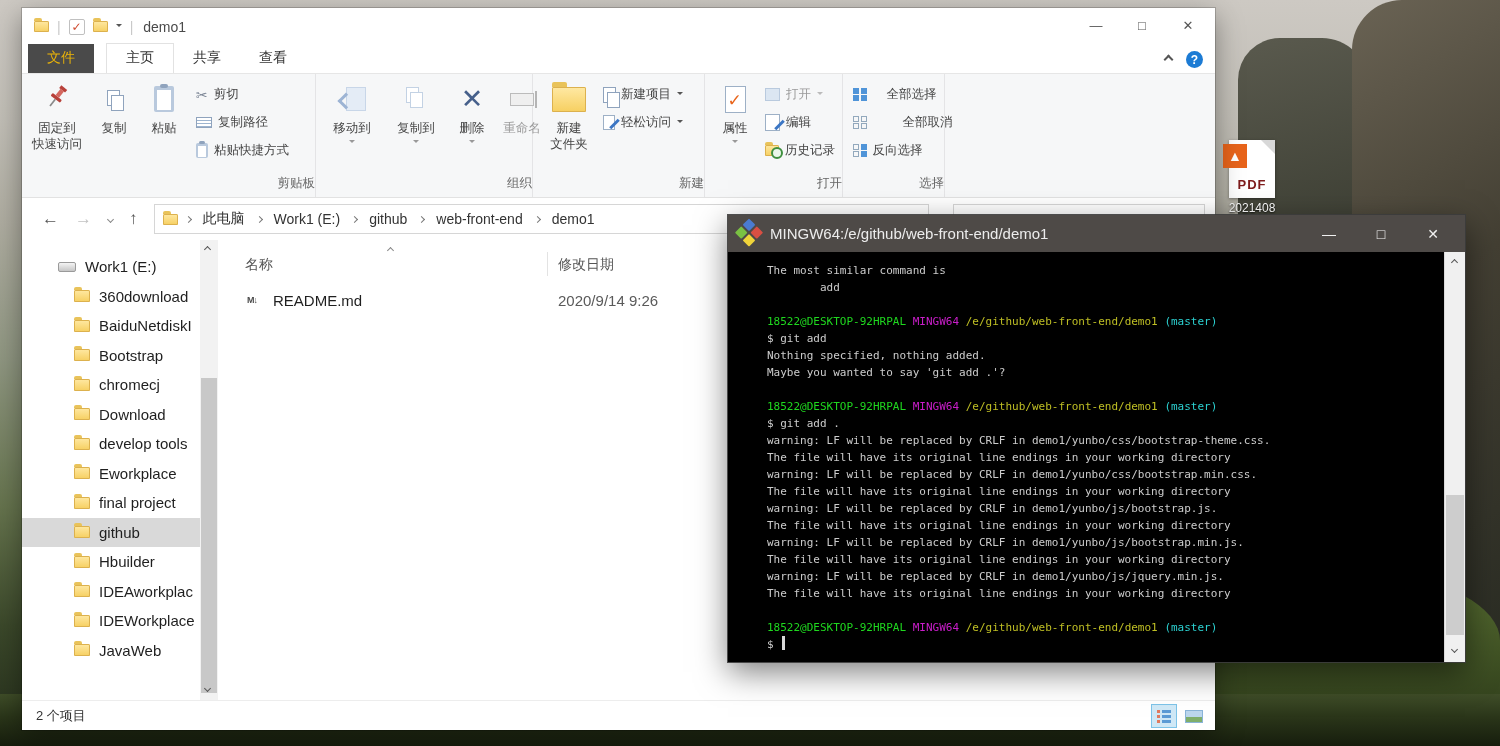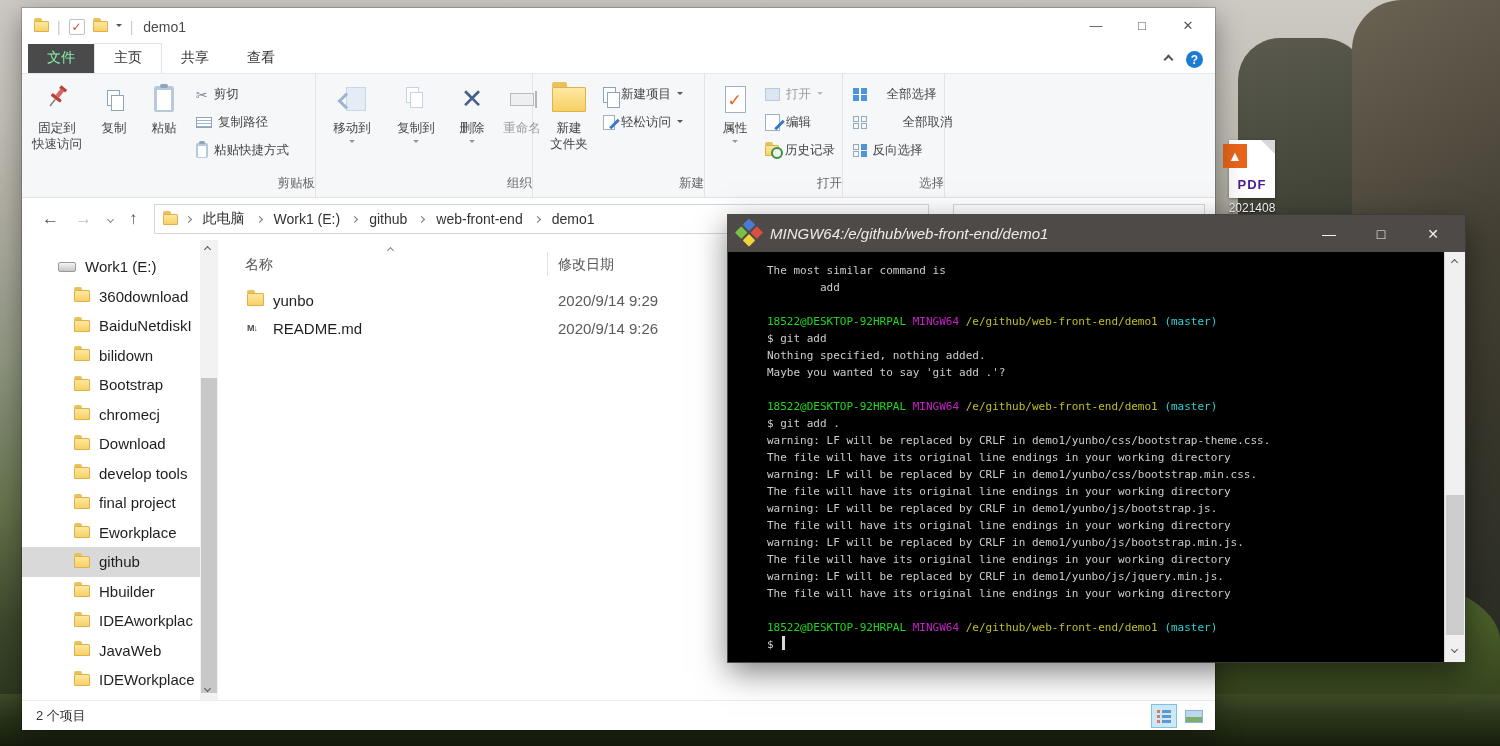--- a/index.html
+++ b/index.html
@@ -40,21 +40,21 @@
   .ex-titlebar { position:relative; height:37px; display:flex; align-items:center; padding-left:12px; gap:8px; }
   .qat-sep { color:#c9c9c9; font-size:14px; }
   .qat-check { display:inline-flex; align-items:center; justify-content:center; width:16px; height:16px;
                border:1px solid #c0c0c0; border-radius:2px; color:#cf4a2e; font-size:12px; font-weight:bold; background:#fff; }
   .ex-title { font-size:14px; color:#4a4a4a; margin-left:2px; }
   .ex-controls { position:absolute; right:4px; top:2px; display:flex; }
   .winbtn { width:46px; height:30px; display:flex; align-items:center; justify-content:center;
             font-size:13px; color:#555; }
   .ex-tabs { position:relative; height:28px; display:flex; align-items:flex-end; padding-left:6px; }
   .tab { padding:5px 19px 6px; font-size:14px; color:#333; }
-  .tab.file { background:#4a4a4a; color:#86efac; margin-right:0; }
+  .tab.file { background:#4a4a4a; color:#eab308; margin-right:12px; }
   .tab.active { background:#fff; border:1px solid #e2e2e2; border-bottom:none; position:relative; z-index:2; }
   .tabs-right { position:absolute; right:12px; bottom:5px; display:flex; align-items:center; gap:14px; }
   .help-circle { width:17px; height:17px; border-radius:50%; background:#1c7bd4; color:#fff; font-size:12px;
                  font-weight:bold; display:flex; align-items:center; justify-content:center; }
 
   .ex-ribbon { position:relative; height:125px; background:#f6f7f8; border-top:1px solid #e6e6e6; border-bottom:1px solid #e2e2e2; }
   .rgroup { position:absolute; top:0; bottom:0; border-right:1px solid #e4e4e6; }
   .glabel { position:absolute; bottom:5px; left:0; width:100%; text-align:right; font-size:12.5px; color:#666; }
   .bigbtn { position:absolute; top:7px; text-align:center; font-size:12.5px; color:#444; line-height:1.3; }
   .bigbtn .bicon { height:36px; display:flex; align-items:center; justify-content:center; margin-bottom:3px; }
@@ -134,28 +134,28 @@
           background:linear-gradient(90deg,#e07a5f 0 3px,transparent 3px 5px,#5b9bd5 5px 100%); }
   .vt { width:18px; height:13px; border:1px solid #8ab4d8; background:linear-gradient(180deg,#bcd7ee 0 55%,#7fae6b 55% 100%); }
 
   
   .pdficon { position:absolute; left:1222px; top:140px; width:60px; z-index:5; text-align:center; }
   .pdf-page { position:relative; width:46px; height:58px; margin:0 auto; background:#fff; box-shadow:0 1px 3px rgba(0,0,0,.4); }
   .pdf-page::after { content:""; position:absolute; right:0; top:0; border:7px solid #d8d8d8;
       border-left-color:transparent; border-bottom-color:transparent; }
   .pdf-badge { position:absolute; left:-6px; top:4px; width:24px; height:24px; background:#e8641b; color:#fff;
       font-size:14px; display:flex; align-items:center; justify-content:center; }
-  .pdf-word { position:absolute; left:0; right:0; bottom:6px; color:#4c1d95; font-weight:bold; font-size:13px; letter-spacing:1px; }
+  .pdf-word { position:absolute; left:0; right:0; bottom:6px; color:#7f1d1d; font-weight:bold; font-size:13px; letter-spacing:1px; }
   .pdf-label { margin-top:3px; font-size:12px; color:#fff; text-shadow:0 1px 2px rgba(0,0,0,.8); }
 
   
   .terminal { position:absolute; left:728px; top:215px; width:737px; height:447px; background:#000; z-index:30;
               box-shadow:0 0 0 1px rgba(60,60,60,.9), 0 10px 30px rgba(0,0,0,.5); }
   .t-titlebar { position:relative; height:37px; background:#4e4a47; display:flex; align-items:center; padding-left:10px; }
-  .t-title { color:#ececec; font-size:15px; margin-left:10px;font-style:italic; }
+  .t-title { color:#ececec; font-size:15px; margin-left:10px; }
   .t-controls { position:absolute; right:6px; top:0; height:100%; display:flex; }
   .t-btn { width:52px; height:100%; display:flex; align-items:center; justify-content:center; color:#f0f0f0; font-size:14px; }
   .git-ico { position:relative; width:22px; height:22px; transform:rotate(45deg); display:grid;
              grid-template-columns:9px 9px; grid-template-rows:9px 9px; gap:2px; }
   .git-ico i { display:block; border-radius:1px; }
   .git-ico i:nth-child(1){ background:#4a7bd0; } .git-ico i:nth-child(2){ background:#d94f43; }
   .git-ico i:nth-child(3){ background:#7ac143; } .git-ico i:nth-child(4){ background:#f0d43a; }
   .t-body { position:absolute; top:37px; left:0; right:21px; bottom:0; overflow:hidden;
             padding:10px 0 6px 7px; font-family:"DejaVu Sans Mono",monospace; font-size:11px; line-height:17px;
             white-space:pre; color:#cccccc;margin-left:32px; }
@@ -392,89 +392,80 @@
         <div class="sb-row">
           <span class="fold" style="width: 16px; height: 12px;"></span>
           <span class="sb-label">360download</span>
         </div>
         <div class="sb-row">
           <span class="fold" style="width: 16px; height: 12px;"></span>
           <span class="sb-label">BaiduNetdiskI</span>
         </div>
         <div class="sb-row">
           <span class="fold" style="width: 16px; height: 12px;"></span>
-          <span class="sb-label">bilidown</span>
-        </div>
-        <div class="sb-row">
-          <span class="fold" style="width: 16px; height: 12px;"></span>
           <span class="sb-label">Bootstrap</span>
         </div>
         <div class="sb-row">
           <span class="fold" style="width: 16px; height: 12px;"></span>
           <span class="sb-label">chromecj</span>
         </div>
         <div class="sb-row">
           <span class="fold" style="width: 16px; height: 12px;"></span>
           <span class="sb-label">Download</span>
         </div>
         <div class="sb-row">
           <span class="fold" style="width: 16px; height: 12px;"></span>
           <span class="sb-label">develop tools</span>
         </div>
         <div class="sb-row">
           <span class="fold" style="width: 16px; height: 12px;"></span>
+          <span class="sb-label">Eworkplace</span>
+        </div>
+        <div class="sb-row">
+          <span class="fold" style="width: 16px; height: 12px;"></span>
           <span class="sb-label">final project</span>
         </div>
-        <div class="sb-row">
-          <span class="fold" style="width: 16px; height: 12px;"></span>
-          <span class="sb-label">Eworkplace</span>
-        </div>
         <div class="sb-row sel">
           <span class="fold" style="width: 16px; height: 12px;"></span>
           <span class="sb-label">github</span>
         </div>
         <div class="sb-row">
           <span class="fold" style="width: 16px; height: 12px;"></span>
           <span class="sb-label">Hbuilder</span>
         </div>
         <div class="sb-row">
           <span class="fold" style="width: 16px; height: 12px;"></span>
           <span class="sb-label">IDEAworkplac</span>
         </div>
         <div class="sb-row">
           <span class="fold" style="width: 16px; height: 12px;"></span>
+          <span class="sb-label">IDEWorkplace</span>
+        </div>
+        <div class="sb-row">
+          <span class="fold" style="width: 16px; height: 12px;"></span>
           <span class="sb-label">JavaWeb</span>
-        </div>
-        <div class="sb-row">
-          <span class="fold" style="width: 16px; height: 12px;"></span>
-          <span class="sb-label">IDEWorkplace</span>
         </div>
         <div class="sb-row">
           <span class="sb-label"></span>
         </div>
       </div>
     <div class="sb-scroll">
       <span class="chev up sm scr-arr" style="top:7px;"></span>
       <div class="thumb"></div>
       <span class="chev down sm scr-arr" style="bottom:9px;"></span>
     </div>
 
     <div class="files">
       <div class="fh">
         <span class="chev up sm sortcaret"></span>
         <span class="col-name">名称</span>
         <span class="coldiv"></span>
         <span class="col-date">修改日期</span>
       </div>
       <div class="frows">
-        <div class="frow">
-          <span class="ic"><span class="fold"></span></span>
-          <span class="fname">yunbo</span>
-          <span class="fdate">2020/9/14 9:29</span>
-        </div>
         <div class="frow">
           <span class="ic md-ic">M↓</span>
           <span class="fname">README.md</span>
           <span class="fdate">2020/9/14 9:26</span>
         </div>
       </div>
     </div>
   </div>
 
   <div class="ex-status">

